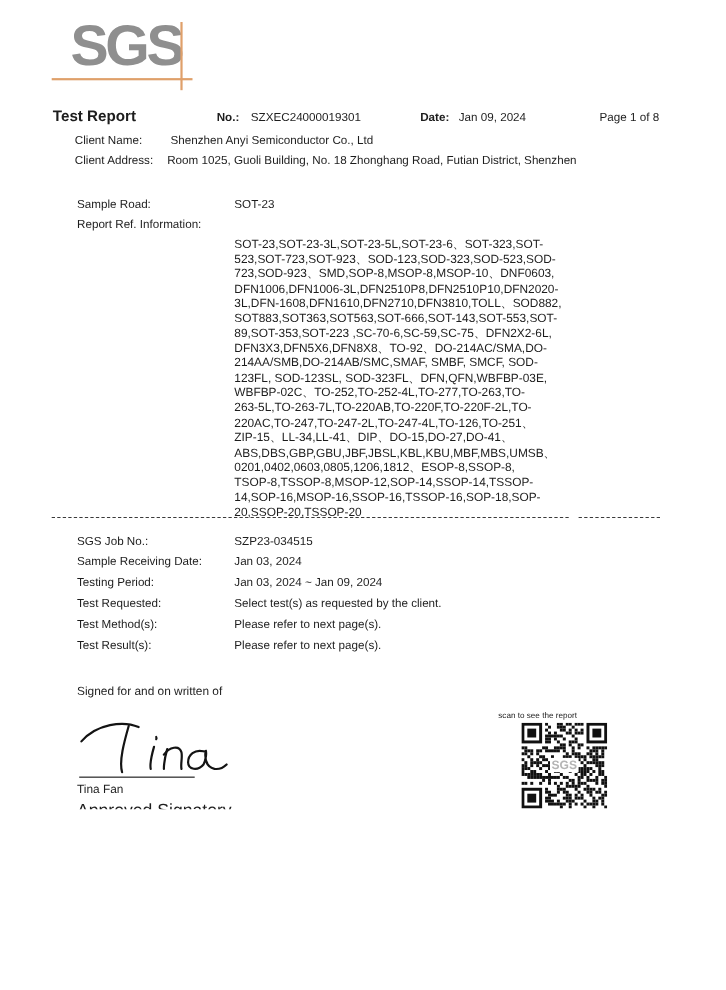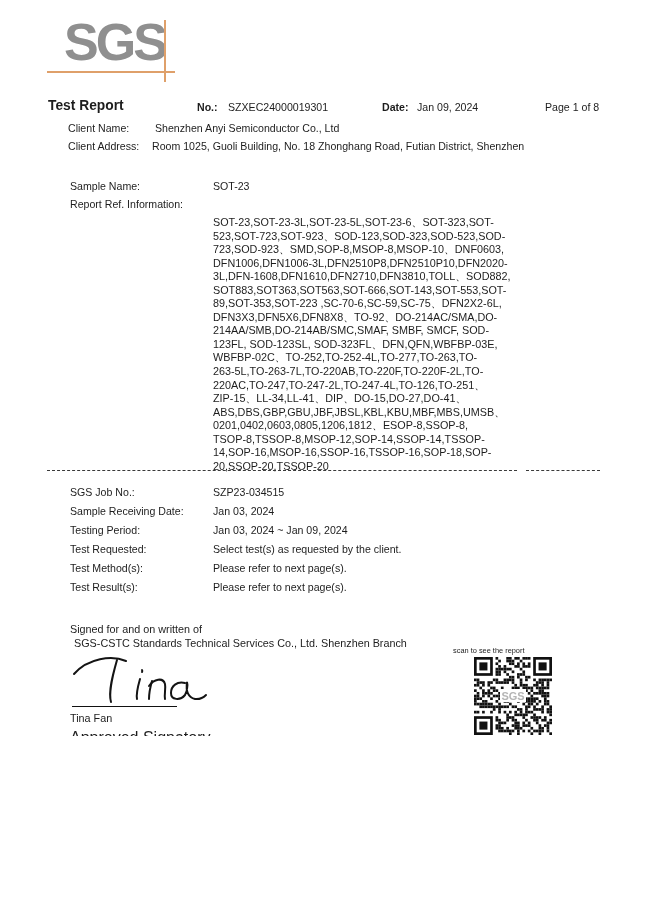--- a/index.html
+++ b/index.html
@@ -85,21 +85,21 @@
     <span class="date-label">Date:</span>
     <span class="date-value">Jan 09, 2024</span>
     <span class="page-no">Page 1 of 8</span>
   </div>
 
   <span class="abs row client-name-l">Client Name:</span>
   <span class="abs row client-name-v">Shenzhen Anyi Semiconductor Co., Ltd</span>
   <span class="abs row client-addr-l">Client Address:</span>
   <span class="abs row client-addr-v">Room 1025, Guoli Building, No. 18 Zhonghang Road, Futian District, Shenzhen</span>
 
-  <span class="abs row sample-name-l">Sample Name:</span>
+  <span class="abs row sample-name-l">Sample Road:</span>
   <span class="abs row sample-name-v">SOT-23</span>
   <span class="abs row ref-l">Report Ref. Information:</span>
   <div class="abs ref-v">SOT-23,SOT-23-3L,SOT-23-5L,SOT-23-6、SOT-323,SOT-
 523,SOT-723,SOT-923、SOD-123,SOD-323,SOD-523,SOD-
 723,SOD-923、SMD,SOP-8,MSOP-8,MSOP-10、DNF0603,
 DFN1006,DFN1006-3L,DFN2510P8,DFN2510P10,DFN2020-
 3L,DFN-1608,DFN1610,DFN2710,DFN3810,TOLL、SOD882,
 SOT883,SOT363,SOT563,SOT-666,SOT-143,SOT-553,SOT-
 89,SOT-353,SOT-223 ,SC-70-6,SC-59,SC-75、DFN2X2-6L,
 DFN3X3,DFN5X6,DFN8X8、TO-92、DO-214AC/SMA,DO-
@@ -140,21 +140,20 @@
   <div class="abs job-row" style="top:562px">
     <span>Test Method(s):</span>
     <span class="v">Please refer to next page(s).</span>
   </div>
   <div class="abs job-row" style="top:581px">
     <span>Test Result(s):</span>
     <span class="v">Please refer to next page(s).</span>
   </div>
 
   <div class="abs signed1">Signed for and on written of</div>
-  <div class="abs signed2">SGS-CSTC Standards Technical Services Co., Ltd. Shenzhen Branch</div>
   <svg class="abs sig-svg" width="160" height="58" viewBox="0 0 160 58">
     <g fill="none" stroke="#141414" stroke-width="2" stroke-linecap="round">
       <path d="M6 26 C 20 10, 44 7, 58 13"></path>
       <path d="M49 12 C 45 26, 40 44, 43 54"></path>
       <path d="M72 31 C 70 38, 68 46, 69 51"></path>
       <path d="M74 22 C 74.5 22.8, 74.5 23.2, 74 24"></path>
       <path d="M84 33 C 82 40, 81 46, 81 51"></path>
       <path d="M81 38 C 86 31, 95 29, 97 36 C 98 41, 96 47, 97 51"></path>
       <path d="M117 35 C 109 33, 103 38, 103 45 C 103 52, 112 53, 117 47 C 119 43, 120 37, 119 34 C 118 41, 119 49, 127 51 C 131 51.5, 135 50, 138 47"></path>
     </g>

